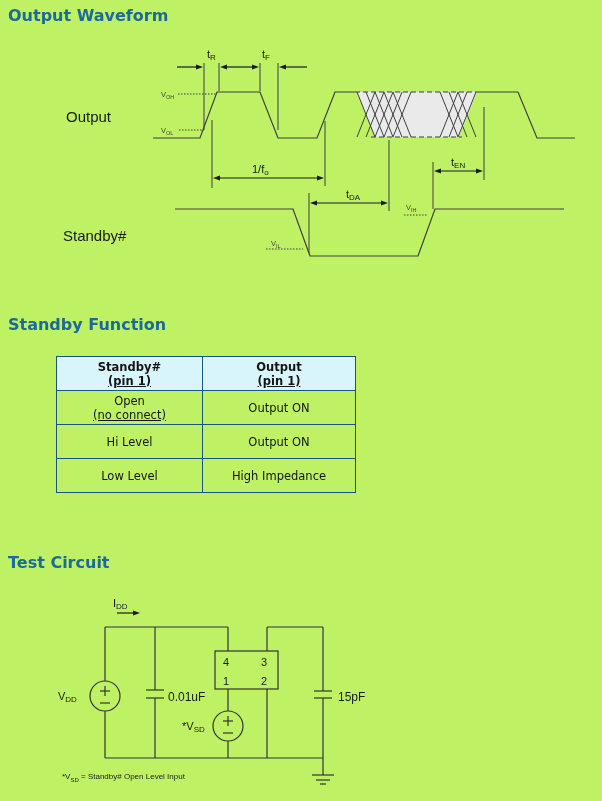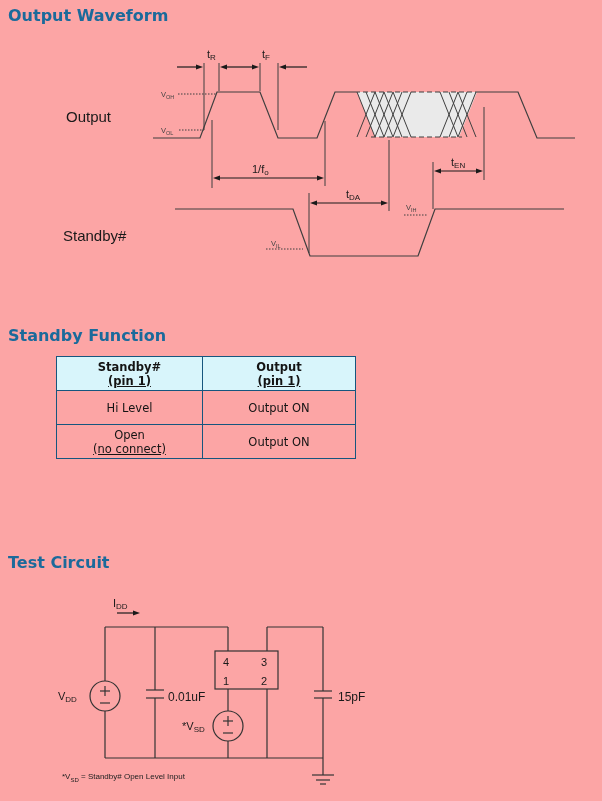--- a/index.html
+++ b/index.html
@@ -1,16 +1,16 @@
 <!DOCTYPE html>
 <html><head>
 <meta charset="utf-8">
 <style>
   html,body{margin:0;padding:0;background:#fff;}
-  .page{position:relative;width:602px;height:801px;background:#fca5a5;overflow:hidden;
+  .page{position:relative;width:602px;height:801px;background:#bef264;overflow:hidden;
         font-family:"Liberation Sans",sans-serif;}
   .heading{position:absolute;font-family:"DejaVu Sans",sans-serif;font-weight:bold;
            font-size:16px;color:#1b6a9b;white-space:nowrap;}
   svg{position:absolute;left:0;}
   svg text{fill:#1a1a1a;font-family:"Liberation Sans",sans-serif;}
   .wv{stroke:#3f3f3f;stroke-width:1.2;fill:none;}
   .tick{stroke:#3f3f3f;stroke-width:1;}
   .dash{stroke:#3f3f3f;stroke-width:1.2;fill:none;stroke-dasharray:5,3;}
   .dot{stroke:#3f3f3f;stroke-width:1;stroke-dasharray:1.5,1.5;}
   .arr{stroke:#1a1a1a;stroke-width:1.2;}
@@ -122,44 +122,48 @@
     <text class="vlbl" x="161" y="133"><tspan>V</tspan><tspan class="vsub" dy="1.5">OL</tspan></text>
     <text class="tlbl" x="252" y="173"><tspan>1/f</tspan><tspan class="tsub" dy="2">o</tspan></text>
     <text class="tlbl" x="346" y="198"><tspan>t</tspan><tspan class="tsub" dy="2">DA</tspan></text>
     <text class="tlbl" x="451" y="166"><tspan>t</tspan><tspan class="tsub" dy="2">EN</tspan></text>
     <text class="vlbl" x="406" y="210"><tspan>V</tspan><tspan class="vsub" dy="1.5">IH</tspan></text>
     <text class="vlbl" x="271" y="246"><tspan>V</tspan><tspan class="vsub" dy="1.5">IL</tspan></text>
     <text class="siglbl" x="66" y="122">Output</text>
     <text class="siglbl" x="63" y="241">Standby#</text>
   </svg>
 
-  <div class="heading" style="left:8px;top:326px;">Standby Function</div>
+  <div class="heading" style="left:8px;top:315px;">Standby Function</div>
 
   <table class="stby">
     <tbody>
         <tr>
       <th>
         <span>Standby#</span>
         <span class="l2">(pin 1)</span>
       </th>
       <th>
         <span>Output</span>
         <span class="l2">(pin 1)</span>
       </th>
     </tr>
     <tr>
-      <td>Hi Level</td>
-      <td>Output ON</td>
-    </tr>
-    <tr>
       <td>
         <span>Open</span>
         <span class="l2">(no connect)</span>
       </td>
       <td>Output ON</td>
+    </tr>
+    <tr>
+      <td>Hi Level</td>
+      <td>Output ON</td>
+    </tr>
+    <tr>
+      <td>Low Level</td>
+      <td>High Impedance</td>
     </tr>
   </tbody>
     </table>
 
   <div class="heading" style="left:8px;top:553px;">Test Circuit</div>
 
   <svg style="top:588px;" width="602" height="207" viewBox="0 588 602 207">
 
     <g>
       <line class="cir" x1="105" y1="627" x2="228" y2="627"></line>

